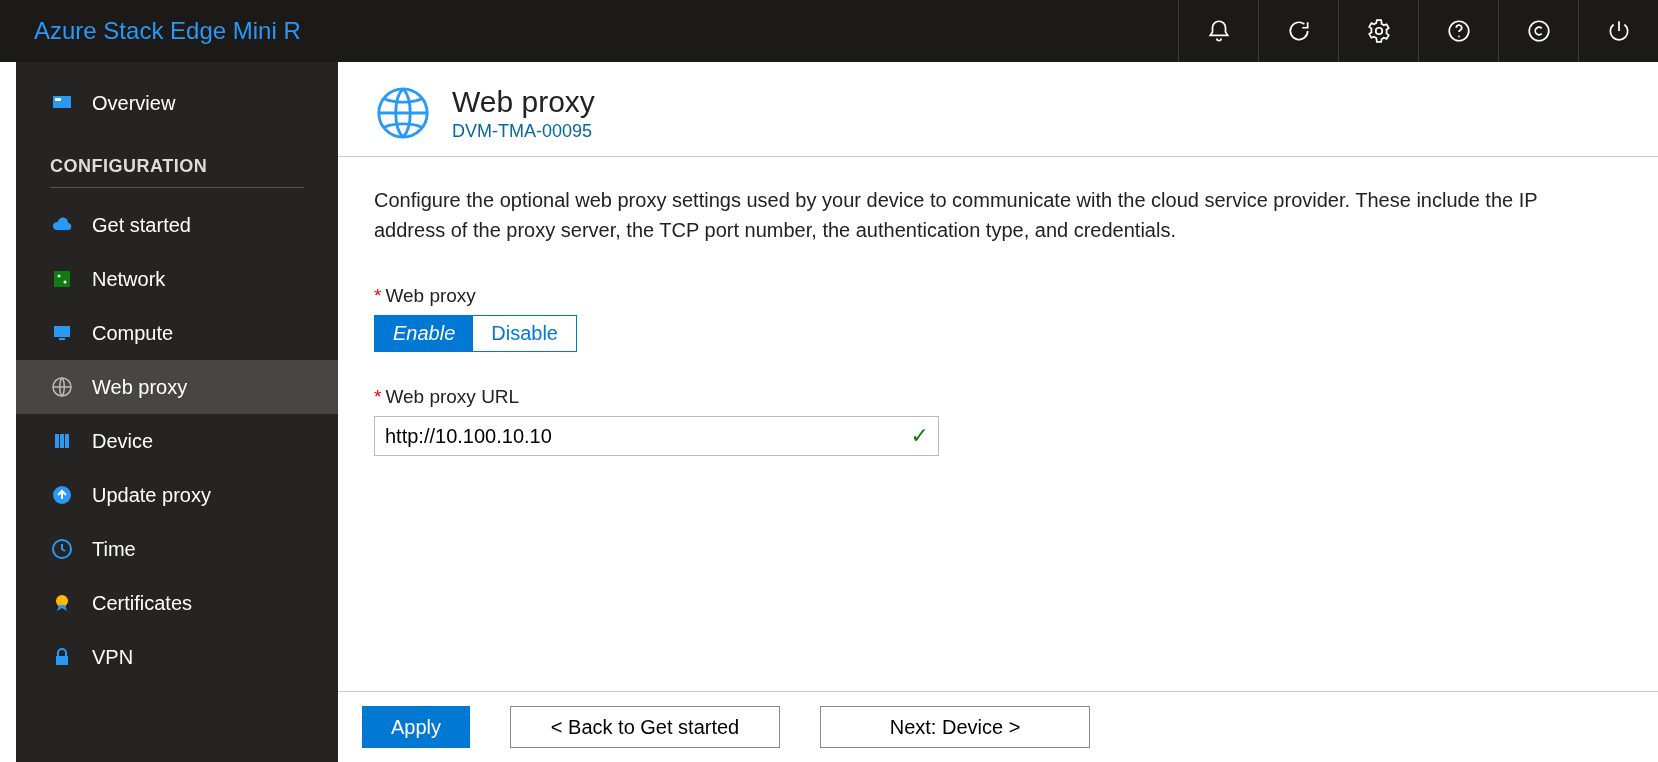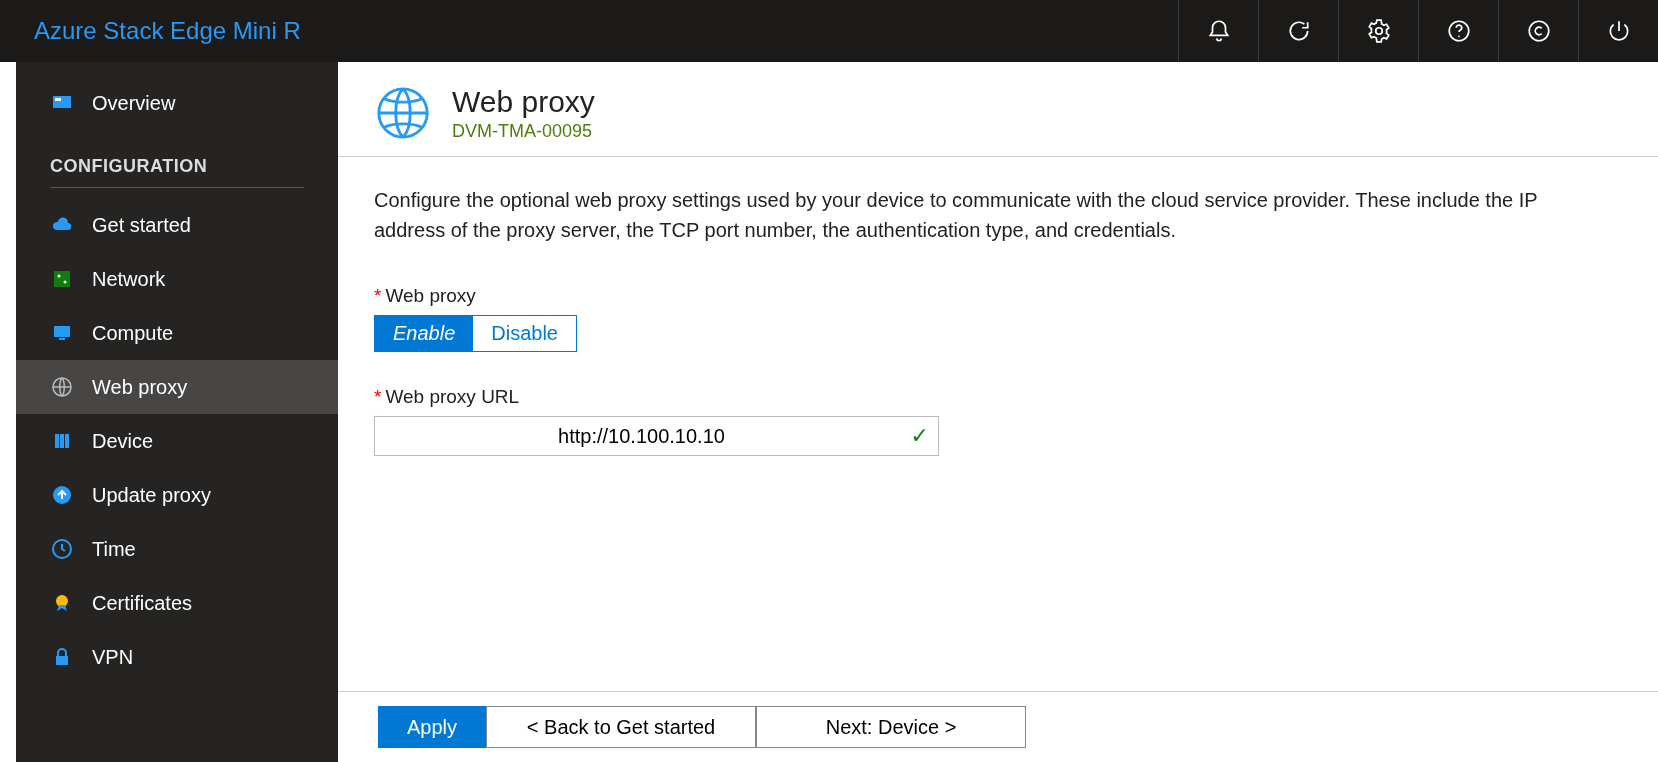--- a/index.html
+++ b/index.html
@@ -13,32 +13,32 @@
   .sidebar { width:322px; background:#252423; color:#fff; padding-top:14px;margin-left:16px; }
   .navitem { display:flex; align-items:center; height:54px; padding:0 0 0 34px; cursor:pointer; font-size:20px; }
   .navitem.active { background:#484644; }
   .navitem .icon { width:42px; display:flex; align-items:center; }
   .section-label { padding:26px 34px 10px 34px; font-size:18px; font-weight:600; color:#ddd; letter-spacing:0.5px; }
   .section-underline { margin:0 34px 10px 34px; border-bottom:1px solid #555; }
   .main { flex:1; background:#fff; position:relative; display:flex; flex-direction:column; }
   .pagehead { display:flex; align-items:center; padding:22px 36px 14px 36px; border-bottom:1px solid #ccc; }
   .pagehead .icon { width:58px; height:58px; margin-right:20px; }
   .pagetitle { font-size:30px; font-weight:400; color:#222; }
-  .pagesub { font-size:18px; color:#4d7c0f; margin-top:2px; }
+  .pagesub { font-size:18px; color:#0369a1; margin-top:2px; }
   .content { padding:28px 36px; font-size:20px; color:#222; flex:1; }
   .desc { line-height:1.5; margin-bottom:40px; max-width:1230px; }
   .field-label { font-size:19px; margin-bottom:8px; }
   .req { color:#e00; margin-right:4px; }
   .toggle-group { display:inline-flex; border:1px solid #0078d4; margin-bottom:34px; }
   .toggle-btn { padding:6px 18px; font-size:20px; cursor:pointer; background:#fff; color:#0078d4; border:none; }
   .toggle-btn.selected { background:#0078d4; color:#fff;font-style:italic; }
   .inputwrap { position:relative; width:565px; }
-  .inputwrap input { width:100%; height:40px; border:1px solid #bbb; font-size:20px; padding:4px 40px 4px 10px; outline:none;text-align:center; }
+  .inputwrap input { width:100%; height:40px; border:1px solid #bbb; font-size:20px; padding:4px 40px 4px 10px; outline:none; }
   .inputwrap .check { position:absolute; right:10px; top:50%; transform:translateY(-50%); color:#107c10; font-size:22px; }
-  .footer { border-top:1px solid #ccc; padding:14px 40px; display:flex; }
+  .footer { border-top:1px solid #ccc; padding:14px 24px; display:flex; gap:40px; }
   .btn { height:42px; font-size:20px; padding:0 28px; cursor:pointer; background:#fff; border:1px solid #888; }
   .btn.primary { background:#0078d4; color:#fff; border:1px solid #0078d4; }
   .btn.wide { min-width:270px; }
   
   .navitem svg { width:24px; height:24px; }
 </style>
 </head>
 <body>
 
 <div class="topbar">

